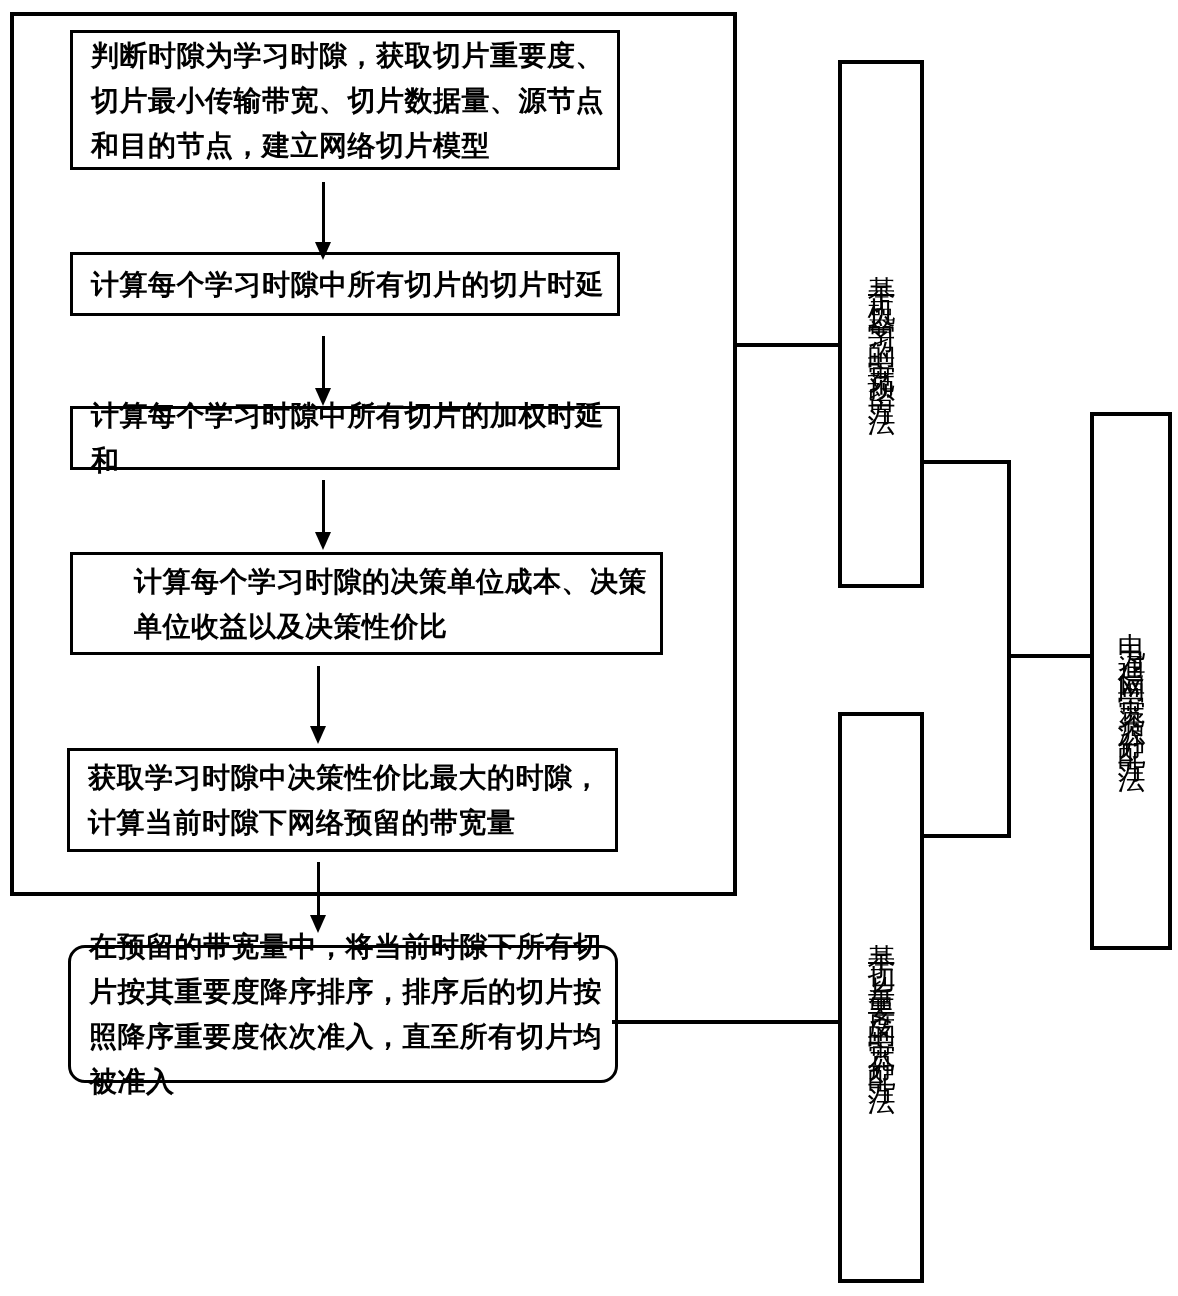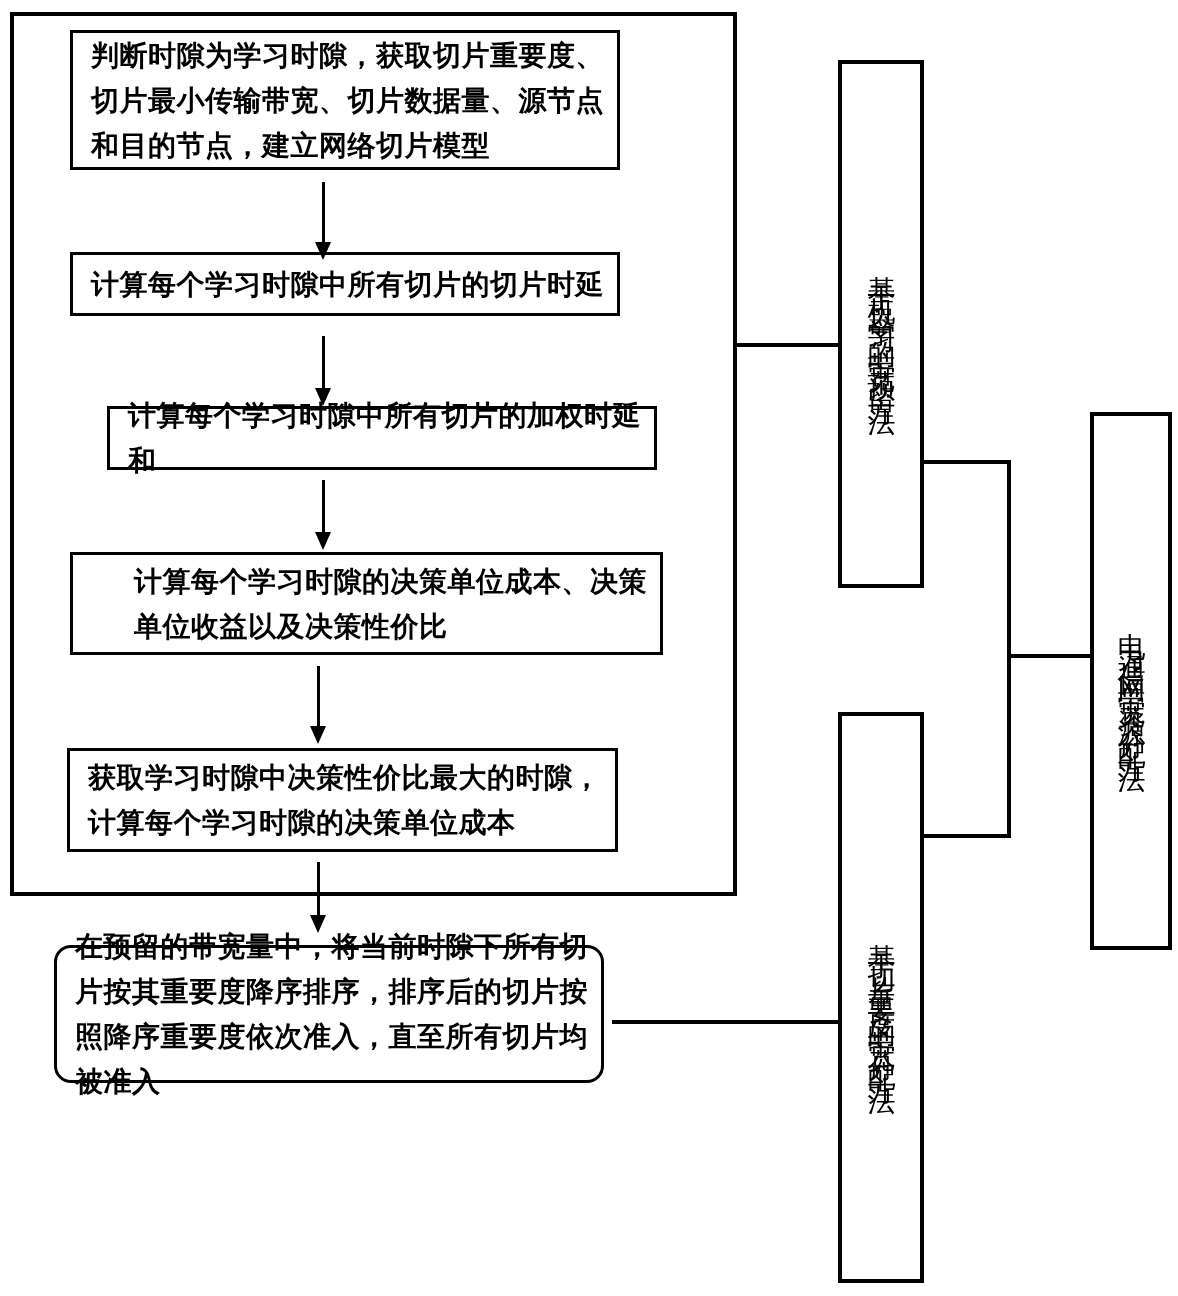--- a/index.html
+++ b/index.html
@@ -72,33 +72,33 @@
   <div class="frame" style="left:10px;top:12px;width:719px;height:876px;"></div>
 
   <div class="step" style="left:70px;top:30px;width:544px;height:134px;">
     <span class="txt">判断时隙为学习时隙，获取切片重要度、切片最小传输带宽、切片数据量、源节点和目的节点，建立网络切片模型</span>
   </div>
 
   <div class="step" style="left:70px;top:252px;width:544px;height:58px;">
     <span class="txt">计算每个学习时隙中所有切片的切片时延</span>
   </div>
 
-  <div class="step" style="left:70px;top:406px;width:544px;height:58px;margin-left:37px;">
+  <div class="step" style="left:70px;top:406px;width:544px;height:58px;">
     <span class="txt">计算每个学习时隙中所有切片的加权时延和</span>
   </div>
 
   <div class="step" style="left:70px;top:552px;width:544px;height:97px;padding-left:43px;">
     <span class="txt">计算每个学习时隙的决策单位成本、决策单位收益以及决策性价比</span>
   </div>
 
   <div class="step" style="left:67px;top:748px;width:545px;height:98px;">
-    <span class="txt">获取学习时隙中决策性价比最大的时隙，计算每个学习时隙的决策单位成本</span>
+    <span class="txt">获取学习时隙中决策性价比最大的时隙，计算当前时隙下网络预留的带宽量</span>
   </div>
 
-  <div class="step" style="left:54px;top:945px;width:544px;height:132px;border-radius:17px;">
+  <div class="step" style="left:68px;top:945px;width:544px;height:132px;border-radius:17px;">
     <span class="txt">在预留的带宽量中，将当前时隙下所有切片按其重要度降序排序，排序后的切片按照降序重要度依次准入，直至所有切片均被准入</span>
   </div>
 
   <div class="arrow" style="left:314px;top:182px;">
     <div class="shaft" style="height:60px;"></div>
     <div class="head"></div>
   </div>
 
   <div class="arrow" style="left:314px;top:336px;">
     <div class="shaft" style="height:52px;"></div>

